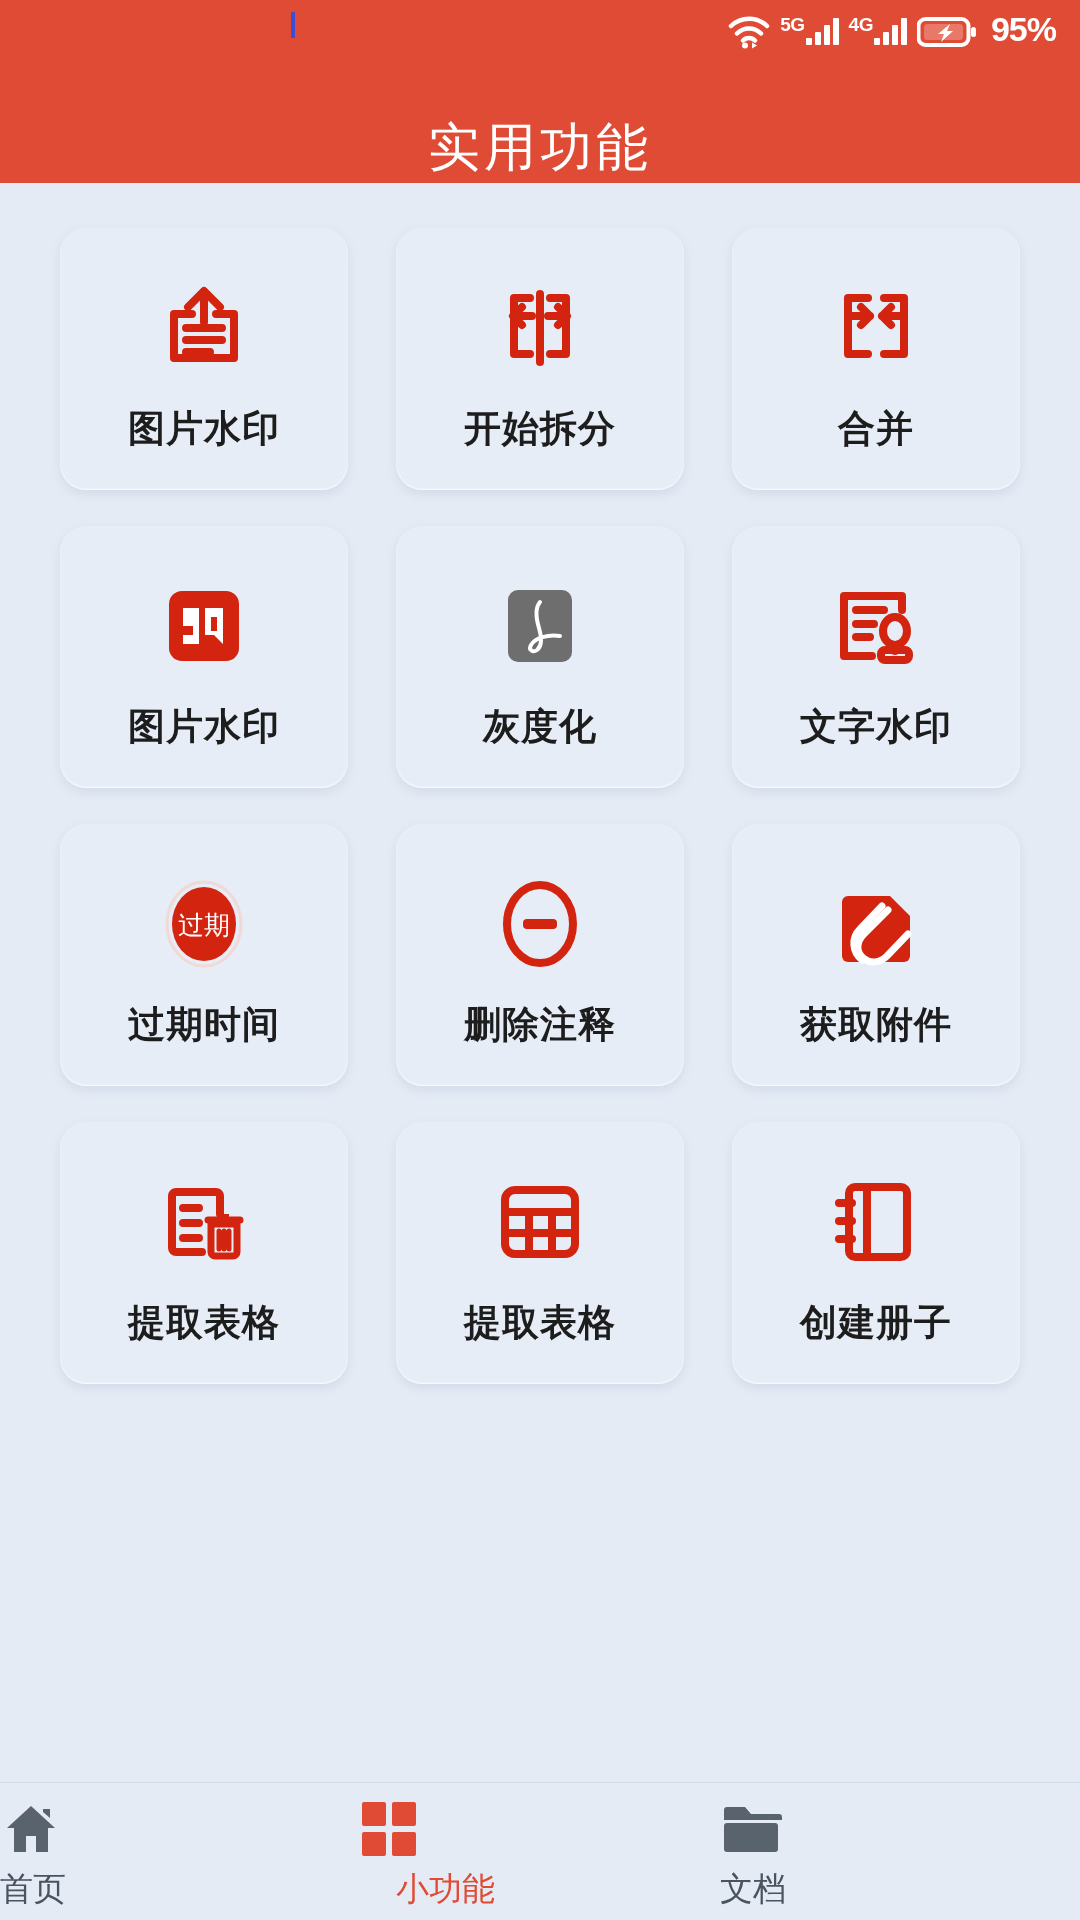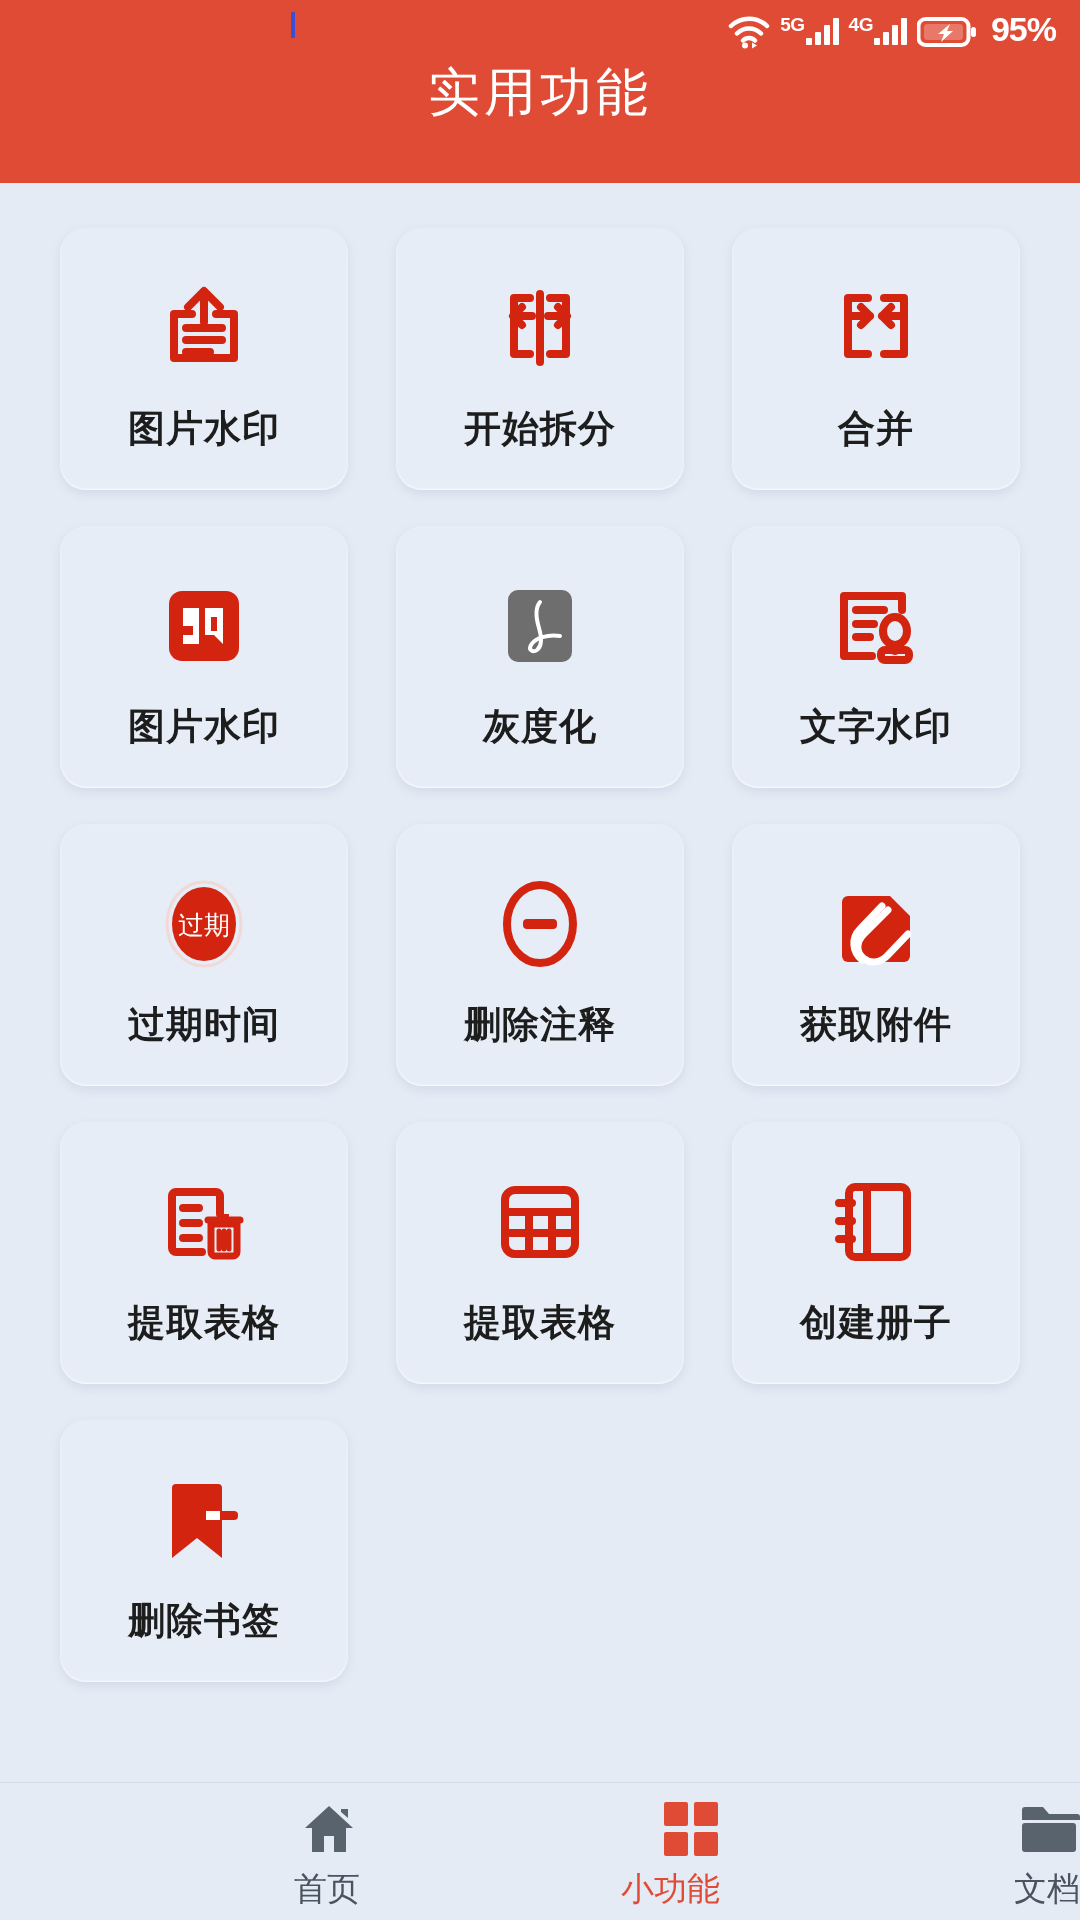--- a/index.html
+++ b/index.html
@@ -46,21 +46,21 @@
   #battery-percent {
     color: #fff; font-size: 34px; font-weight: bold; line-height: 1;
     letter-spacing: -1px; margin-left: 4px;
   }
 
   
   #app-header {
     height: 125px;
     background: #E04B35;
     display: flex;
-    align-items: flex-start;
+    align-items: flex-end;
     justify-content: center;
   }
   #app-title {
     color: #fff;
     font-size: 52px;
     font-weight: normal;
     letter-spacing: 4px;
   }
 
   
@@ -108,27 +108,27 @@
     left: 0; right: 0; bottom: 0;
     height: 138px;
     background: #E4EBF5;
     border-top: 1px solid #d2dcea;
     display: flex;
   }
   .nav-item {
     flex: 1;
     display: flex;
     flex-direction: column;
-    align-items: flex-end;
+    align-items: flex-start;
     justify-content: center;
     gap: 12px;
   }
   .nav-icon { height: 62px; display: flex; align-items: center; justify-content: center; }
   .nav-label { font-size: 33px; color: #4a5460; line-height: 1; }
-  .nav-item.active .nav-label { color: #E04B35; }
+  .nav-item.active .nav-label { color: #E04B35; margin-left: 36px; }
 </style>
 </head>
 <body>
 
 <div id="status-bar">
   <div class="cursor-mark"></div>
 
   <span class="sb-icon">
     <svg width="42" height="34" viewBox="0 0 42 34">
       <path d="M3 11 A26 26 0 0 1 39 11" stroke="#fff" stroke-width="4.5" fill="none" stroke-linecap="round"></path>
@@ -310,30 +310,20 @@
     <span class="tool-icon">
       <svg width="104" height="104" viewBox="0 0 104 104">
         <rect x="25" y="17" width="58" height="70" rx="6" fill="none" stroke="#D32410" stroke-width="8"></rect>
         <path d="M43 20 v64" stroke="#D32410" stroke-width="8"></path>
         <path d="M15 33 h13 M15 51 h13 M15 69 h13" stroke="#D32410" stroke-width="8" stroke-linecap="round"></path>
       </svg>
     </span>
     <span class="tool-label">创建册子</span>
   </div>
 
-  <div class="tool-card">
-    <span class="tool-icon">
-      <svg width="104" height="104" viewBox="0 0 104 104">
-        <path d="M24 16 h42 a4 4 0 0 1 4 4 v70 L45 70 L20 90 V20 a4 4 0 0 1 4 -4 z" fill="#D32410"></path>
-        <rect x="54" y="43" width="32" height="9" rx="4" fill="#D32410"></rect>
-        <rect x="54" y="43" width="14" height="9" fill="#fff"></rect>
-      </svg>
-    </span>
-    <span class="tool-label">删除书签</span>
-  </div>
 
 </div>
 
 <div id="bottom-nav">
 
   <div class="nav-item">
     <span class="nav-icon">
       <svg width="62" height="58" viewBox="0 0 62 58">
         <path d="M31 6 L7 28 h7 v24 h12 V36 h10 v16 h12 V28 h7 z" fill="#59636E"></path>
         <path d="M43 9 h7 v9 l-7 -6 z" fill="#59636E"></path>

